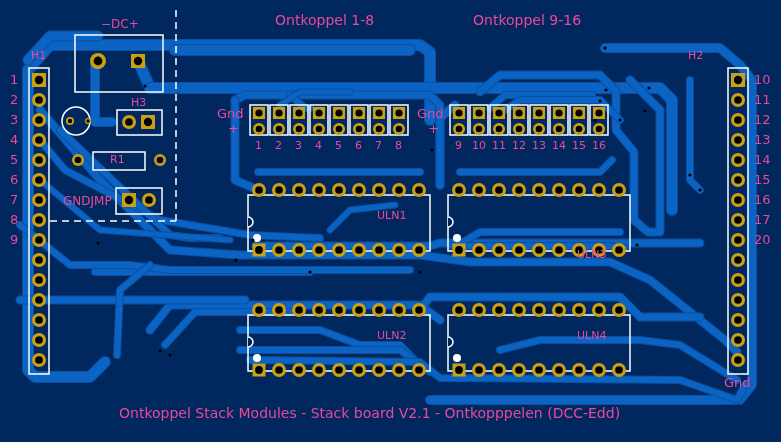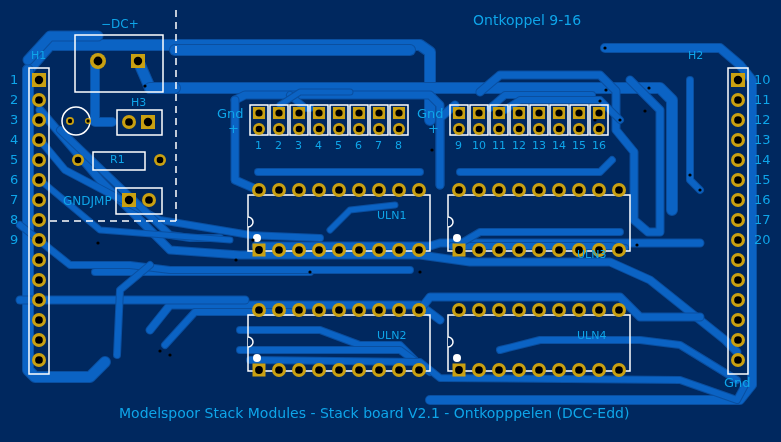--- a/index.html
+++ b/index.html
@@ -1,19 +1,19 @@
 <!DOCTYPE html>
 <html><head>
 <meta charset="utf-8">
 <style>
   html,body{margin:0;padding:0;background:#001f4a;}
   body{width:781px;height:442px;overflow:hidden;position:relative;font-family:"DejaVu Sans",sans-serif;}
   #board{position:absolute;left:0;top:0;width:781px;height:442px;background:#00285f;}
   svg{position:absolute;left:0;top:0;}
-  .txt{position:absolute;color:#0ea5e9;white-space:nowrap;font-family:"DejaVu Sans",sans-serif;line-height:1;}
+  .txt{position:absolute;color:#ec4899;white-space:nowrap;font-family:"DejaVu Sans",sans-serif;line-height:1;}
   .t-sec{font-size:14px;}
   .t-title{font-size:14px;}
   .t-pin{font-size:13px;}
   .t-small{font-size:11px;}
 </style>
 </head>
 <body>
 
 <div id="board" style="background: rgb(0, 40, 95);">
   <svg id="pcb" width="781" height="442" viewBox="0 0 781 442">
@@ -439,20 +439,21 @@
         <circle cx="599" cy="310" r="3.8500000000000005" fill="#000000"></circle>
         <circle cx="599" cy="370" r="7" fill="#c9a011"></circle>
         <circle cx="599" cy="370" r="3.8500000000000005" fill="#000000"></circle>
         <circle cx="619" cy="310" r="7" fill="#c9a011"></circle>
         <circle cx="619" cy="310" r="3.8500000000000005" fill="#000000"></circle>
         <circle cx="619" cy="370" r="7" fill="#c9a011"></circle>
         <circle cx="619" cy="370" r="3.8500000000000005" fill="#000000"></circle>
       </g>
   </svg>
 
+  <div class="txt t-sec" style="left:275px;top:13px;">Ontkoppel 1-8</div>
   <div class="txt t-sec" style="left:473px;top:13px;">Ontkoppel 9-16</div>
 
   <div class="txt t-small" style="left:101px;top:18px;font-size:12px;">−DC+</div>
 
   <div class="txt t-small" style="left:31px;top:50px;">H1</div>
   <div id="h1-labels">
       <div class="txt t-pin" style="left: 10px; top: 73px;">1</div>
       <div class="txt t-pin" style="left: 10px; top: 93px;">2</div>
       <div class="txt t-pin" style="left: 10px; top: 113px;">3</div>
       <div class="txt t-pin" style="left: 10px; top: 133px;">4</div>
@@ -505,14 +506,14 @@
       <div class="txt t-small" style="left: 552px; top: 140px;">14</div>
       <div class="txt t-small" style="left: 572px; top: 140px;">15</div>
       <div class="txt t-small" style="left: 592px; top: 140px;">16</div>
     </div>
 
   <div class="txt t-small" style="left:377px;top:210px;">ULN1</div>
   <div class="txt t-small" style="left:377px;top:330px;">ULN2</div>
   <div class="txt t-small" style="left:577px;top:210px;margin-top:39px;">ULN3</div>
   <div class="txt t-small" style="left:577px;top:330px;">ULN4</div>
 
-  <div class="txt t-title" style="left:119px;top:406px;">Modelspoor Stack Modules - Stack board V2.1 -  Ontkopppelen (DCC-Edd)</div>
+  <div class="txt t-title" style="left:119px;top:406px;">Ontkoppel Stack Modules - Stack board V2.1 -  Ontkopppelen (DCC-Edd)</div>
 </div>
 
 </body></html>

